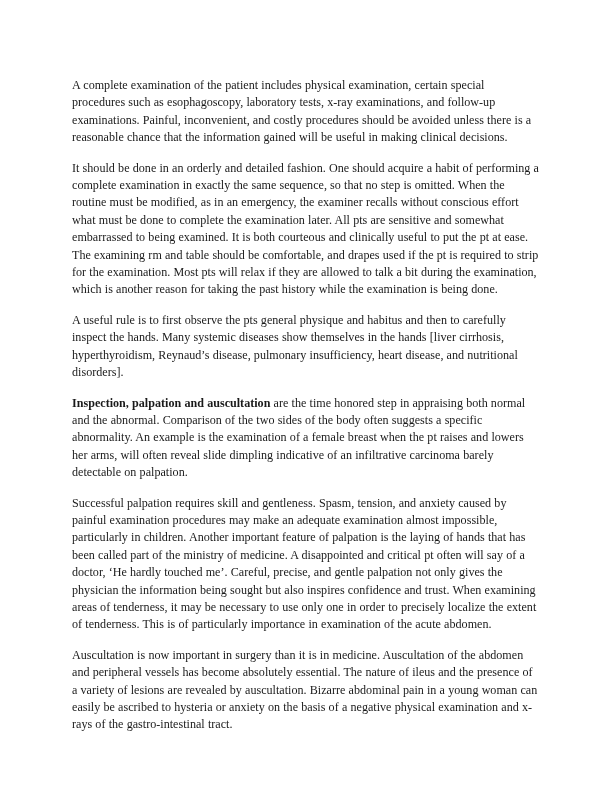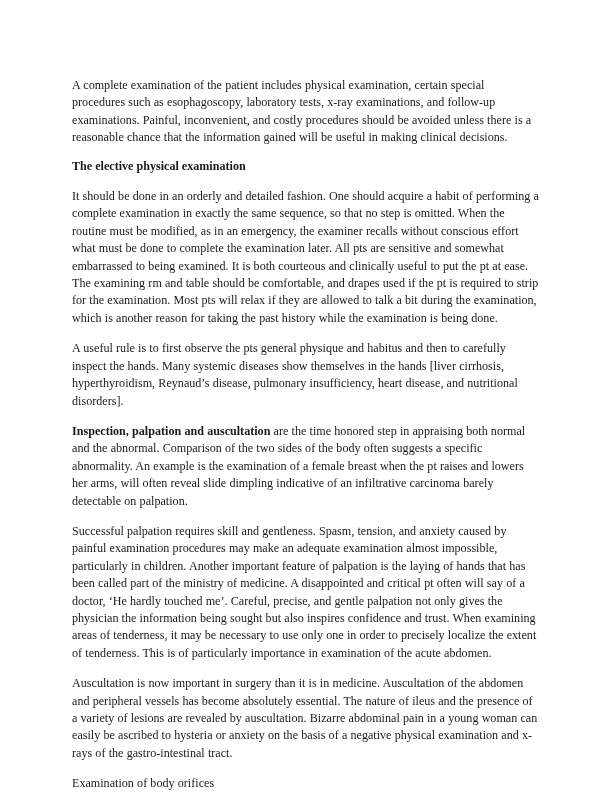--- a/index.html
+++ b/index.html
@@ -49,28 +49,26 @@
   }
 </style>
 </head>
 <body>
 
 <div class="page">
   <div class="content">
 
     <p class="para">A complete examination of the patient includes physical examination, certain special procedures such as esophagoscopy, laboratory tests, x-ray examinations, and follow-up examinations. Painful, inconvenient, and costly procedures should be avoided unless there is a reasonable chance that the information gained will be useful in making clinical decisions.</p>
 
-    <h2 class="heading">The elective physical examination</h2>
 
     <p class="para">It should be done in an orderly and detailed fashion. One should acquire a habit of performing a complete examination in exactly the same sequence, so that no step is omitted. When the routine must be modified, as in an emergency, the examiner recalls without conscious effort what must be done to complete the examination later. All pts are sensitive and somewhat embarrassed to being examined. It is both courteous and clinically useful to put the pt at ease. The examining rm and table should be comfortable, and drapes used if the pt is required to strip for the examination. Most pts will relax if they are allowed to talk a bit during the examination, which is another reason for taking the past history while the examination is being done.</p>
 
     <p class="para">A useful rule is to first observe the pts general physique and habitus and then to carefully inspect the hands. Many systemic diseases show themselves in the hands [liver cirrhosis, hyperthyroidism, Reynaud’s disease, pulmonary insufficiency, heart disease, and nutritional disorders].</p>
 
     <p class="para"><span class="run-bold">Inspection, palpation and auscultation</span><span> are the time honored step in appraising both normal and the abnormal. Comparison of the two sides of the body often suggests a specific abnormality. An example is the examination of a female breast when the pt raises and lowers her arms, will often reveal slide dimpling indicative of an infiltrative carcinoma barely detectable on palpation.</span></p>
 
     <p class="para">Successful palpation requires skill and gentleness. Spasm, tension, and anxiety caused by painful examination procedures may make an adequate examination almost impossible, particularly in children. Another important feature of palpation is the laying of hands that has been called part of the ministry of medicine. A disappointed and critical pt often will say of a doctor, ‘He hardly touched me’.  Careful, precise, and gentle palpation not only gives the physician the information being sought but also inspires confidence and trust. When examining areas of tenderness, it may be necessary to use only one in order to precisely localize the extent of tenderness. This is of particularly importance in examination of the acute abdomen.</p>
 
     <p class="para">Auscultation is now important in surgery than it is in medicine. Auscultation of the abdomen and peripheral vessels has become absolutely essential. The nature of ileus and the presence of a variety of lesions are revealed by auscultation. Bizarre abdominal pain in a young woman can easily be ascribed to hysteria or anxiety on the basis of a negative physical examination and x-rays of the gastro-intestinal tract.</p>
 
-    <p class="para tail-gap">Examination of body orifices</p>
 
   </div>
 </div>
 
 </body></html>

